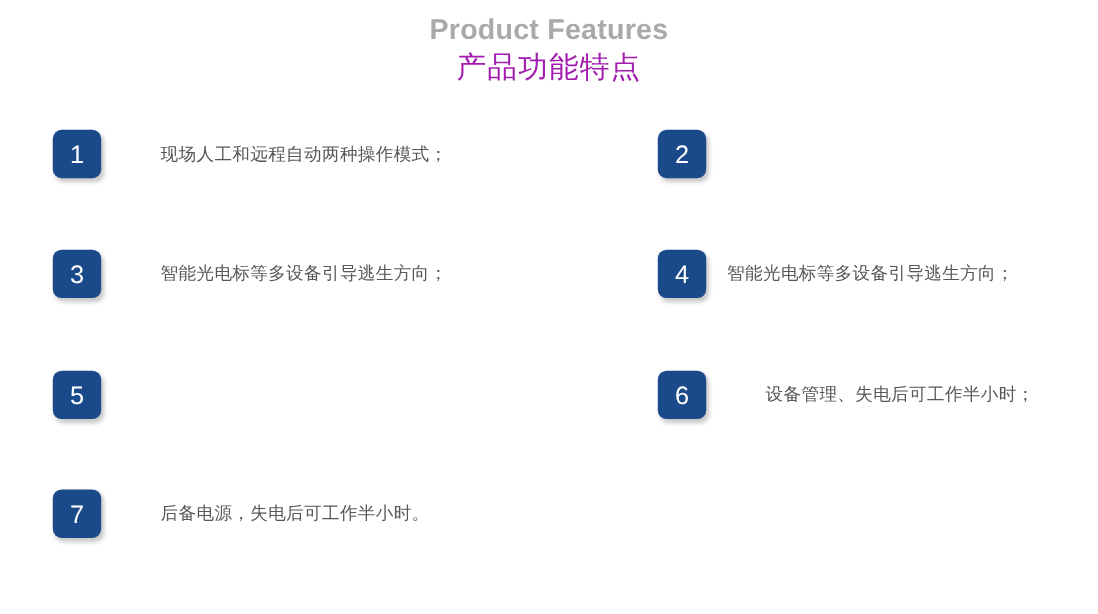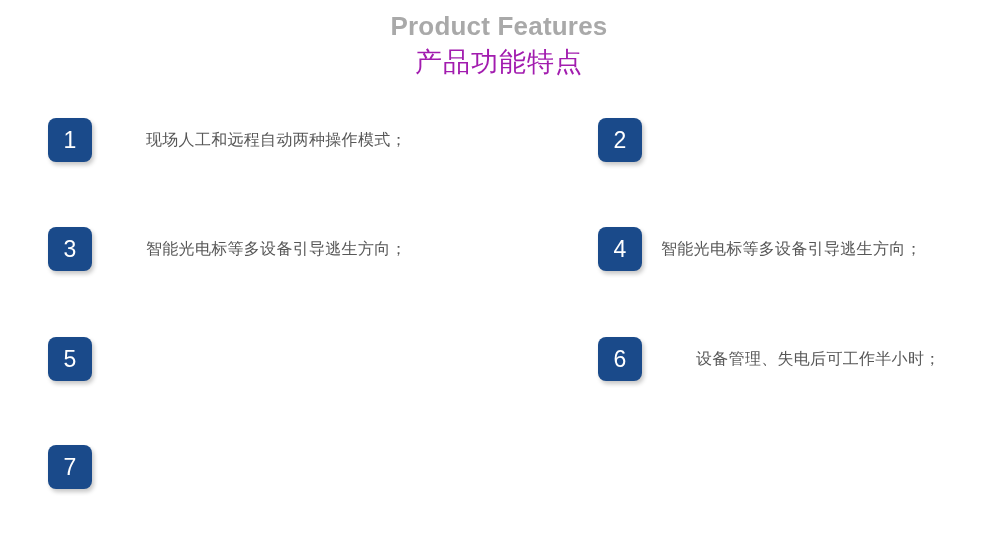--- a/index.html
+++ b/index.html
@@ -150,17 +150,18 @@
       </div>
       <div class="feature-item col-right">
         <div class="badge">6</div>
         <div class="feature-text">设备管理、失电后可工作半小时；</div>
       </div>
     </div>
 
     <div class="feature-row r4">
       <div class="feature-item col-left">
         <div class="badge">7</div>
+        <div class="feature-text">后备电源，失电后可工作半小时。</div>
       </div>
     </div>
 
   </div>
 </div>
 
 </body></html>

